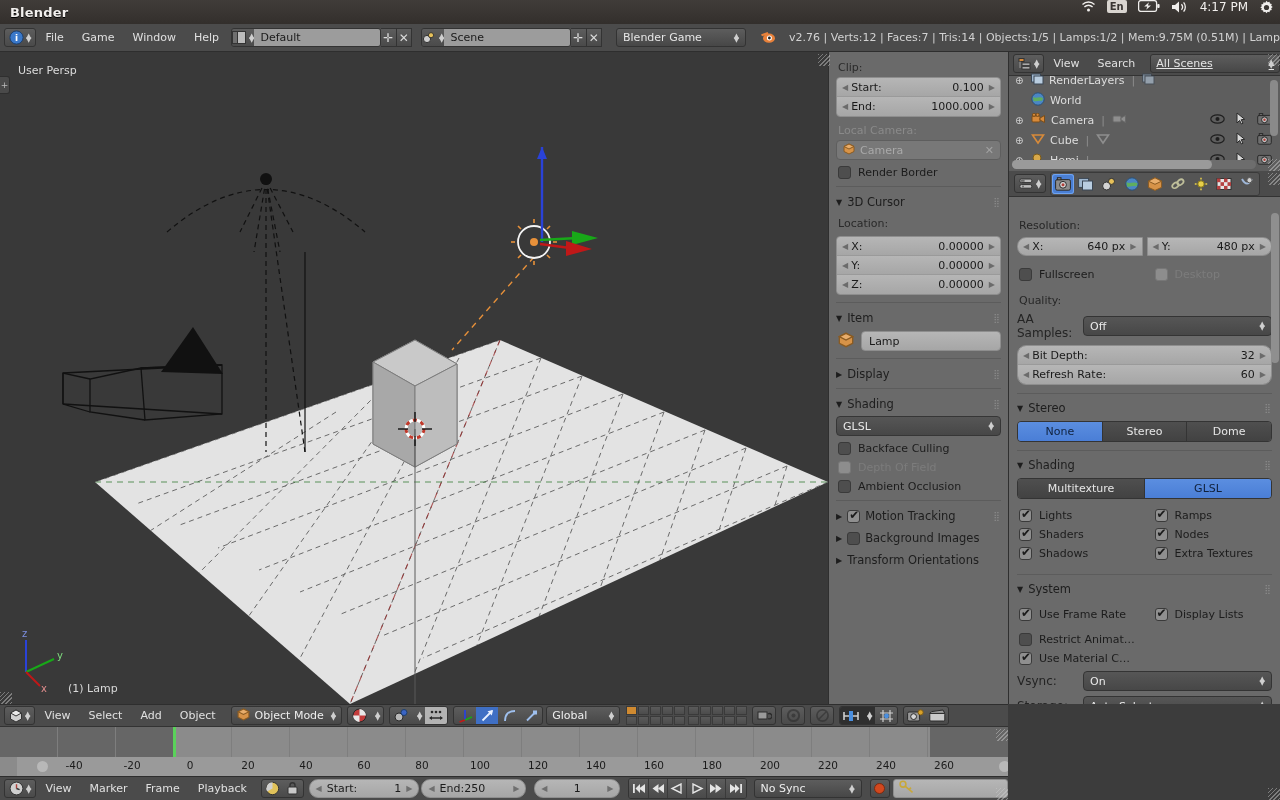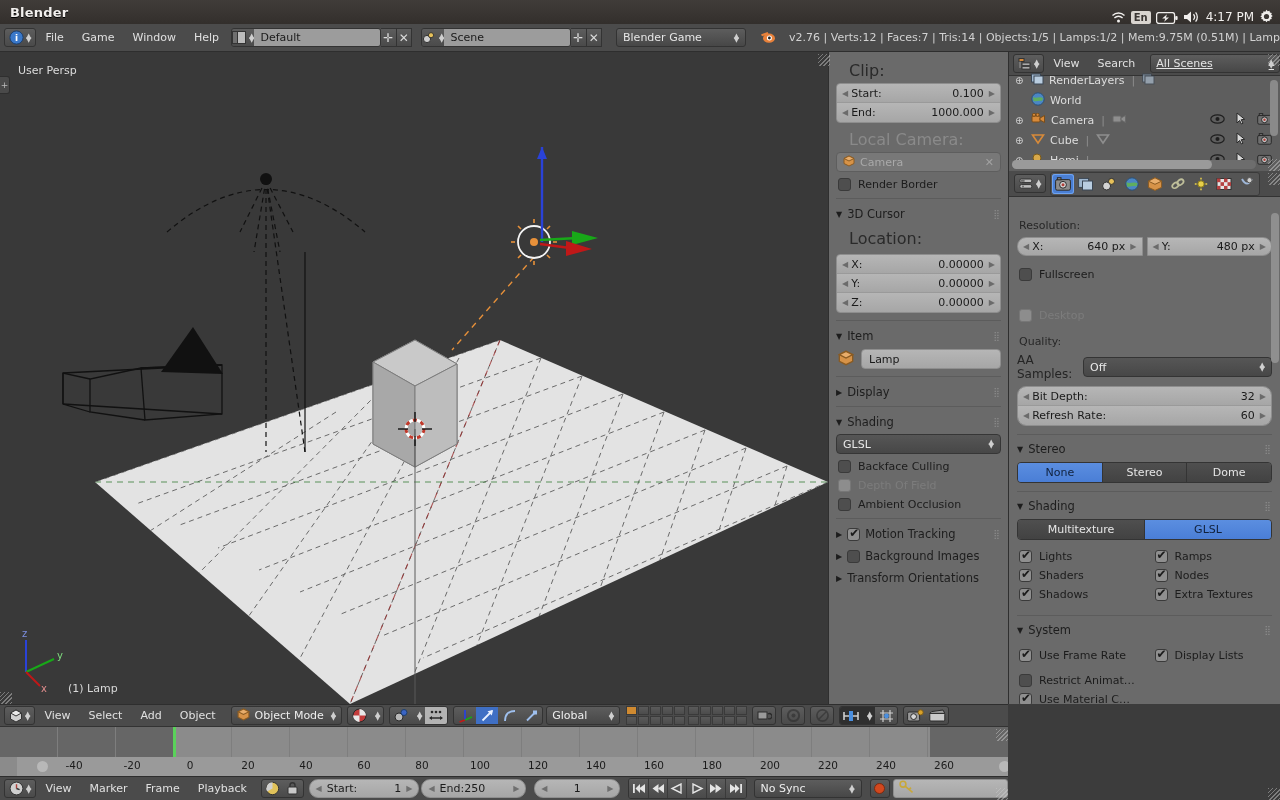--- a/index.html
+++ b/index.html
@@ -13,21 +13,21 @@
   }
   .app { position:relative; width:1280px; height:728px; }
 
   
   .unity-panel{
     position:absolute; left:0; top:0; width:1280px; height:24px;
     background: linear-gradient(#403c39,#332f2c);
     display:flex; align-items:center; color:#f2f0ee;
   }
   .unity-title{ font-size:13px; font-weight:bold; padding-left:10px; letter-spacing:.2px; text-shadow:0 1px 0 #000; }
-  .tray{ position:absolute; right:6px; top:0; height:24px; display:flex; align-items:flex-end; gap:5px; }
+  .tray{ position:absolute; right:6px; top:0; height:24px; display:flex; align-items:flex-start; gap:11px; }
   .tray svg{ display:block; }
   .tray .kbd{
     background:#d9d5d0; color:#3a3633; font-size:10px; font-weight:bold;
     border-radius:2px; padding:0px 3px; line-height:13px;
   }
   .tray .clock{ font-size:12px; color:#f2f0ee; }
 
   
   .info-header{
     position:absolute; left:0; top:24px; width:1280px; height:28px;
@@ -81,21 +81,21 @@
     border-radius:0 3px 3px 0; color:#bbb; font-size:9px; text-align:center; line-height:16px;
   }
 
   
   .npanel{
     position:absolute; left:828px; top:52px; width:180px; height:652px;
     background:#6a6a6a; border-left:1px solid #2f2f2f; overflow:hidden;
     font-size:11px; color:#1e1e1e;
   }
   .np-inner{ padding:6px 7px 0 7px; }
-  .np-label{ color:#2a2a2a; font-size:16px; margin:3px 0 3px 13px;}
+  .np-label{ color:#2a2a2a; font-size:11px; margin:3px 0 3px 2px;}
   .np-row{
     background:linear-gradient(#b6b6b6,#a6a6a6);
     height:19px; display:flex; align-items:center; justify-content:space-between;
     padding:0 5px; color:#1a1a1a; font-size:11px; border:1px solid #8e8e8e;
   }
   .np-row .arrowL,.np-row .arrowR{ color:#6b6b6b; font-size:8px; }
   .np-row .nm{ flex:0 0 auto; margin-left:3px; }
   .np-row .vl{ margin-left:auto; margin-right:5px;}
   .np-group{ border-radius:4px; overflow:hidden; border:1px solid #8e8e8e; }
   .np-group .np-row{ border:none; border-bottom:1px solid #9a9a9a; }
@@ -905,21 +905,21 @@
           <span class="arrowR">▶</span>
         </div>
         <div class="np-row" style="flex:1;border-radius:0 9px 9px 0;">
           <span class="arrowL">◀</span>
           <span class="nm">Y:</span>
           <span class="vl">480 px</span>
           <span class="arrowR">▶</span>
         </div>
       </div>
 
-      <div class="twocol" style="margin-top:6px;flex-direction:column;">
+      <div class="twocol" style="margin-top:6px;">
         <div class="chkrow">
           <span class="cbox"></span>
           <span>Fullscreen</span>
         </div>
         <div class="chkrow dim">
           <span class="cbox lt"></span>
           <span>Desktop</span>
         </div>
       </div>
 

